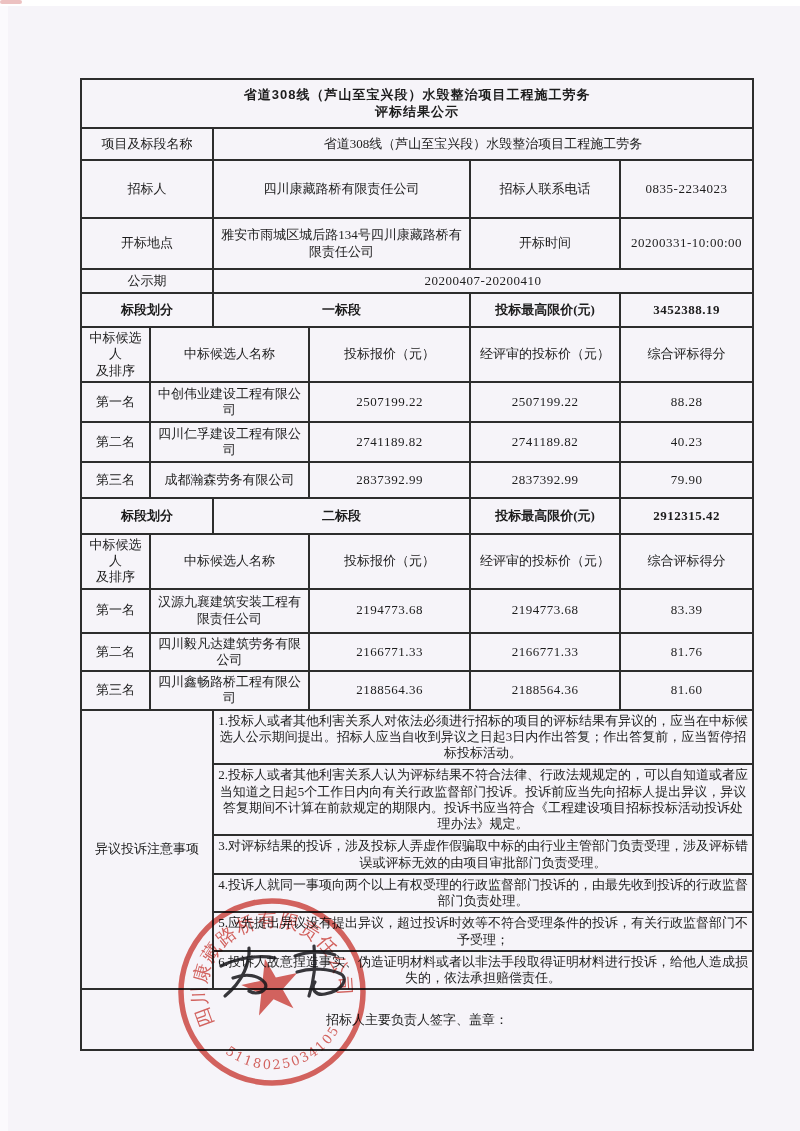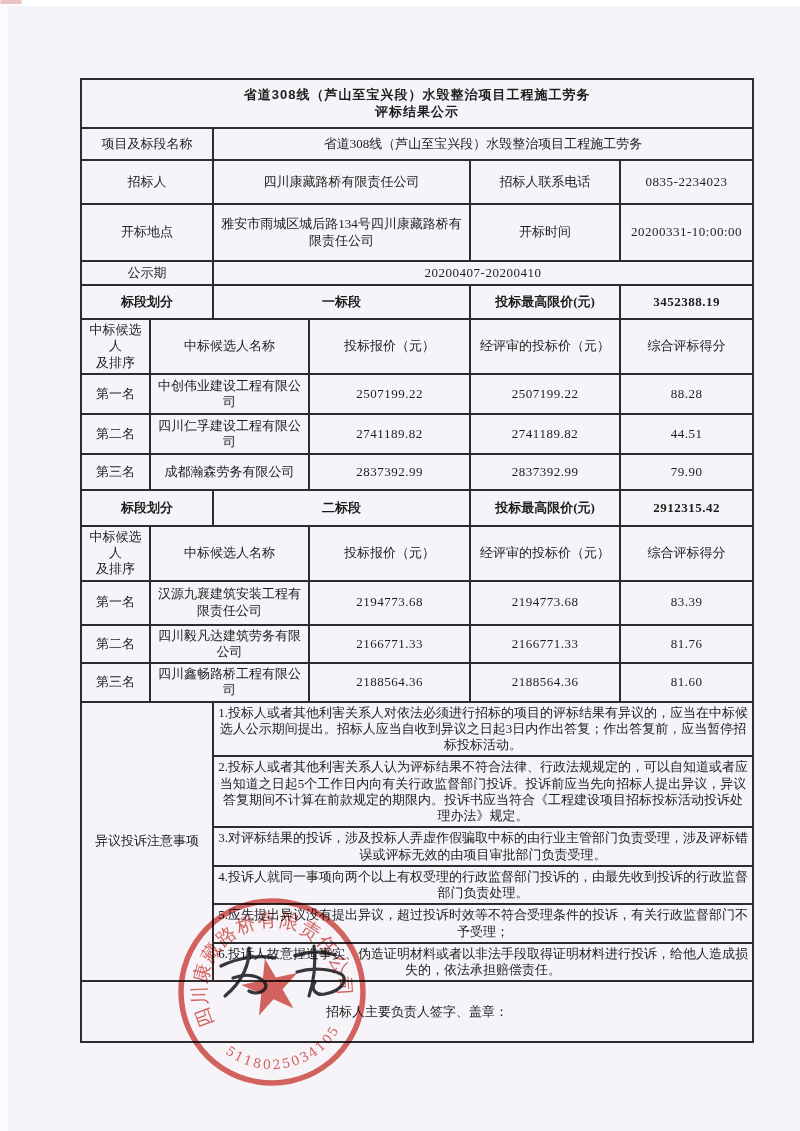--- a/index.html
+++ b/index.html
@@ -64,28 +64,28 @@
         <span style="display:block">省道308线（芦山至宝兴段）水毁整治项目工程施工劳务</span>
         <span style="display:block">评标结果公示</span>
       </td>
     </tr>
 
     <tr style="height:32px">
       <td colspan="2">项目及标段名称</td>
       <td colspan="4">省道308线（芦山至宝兴段）水毁整治项目工程施工劳务</td>
     </tr>
 
-    <tr style="height:44px">
+    <tr style="height:58px">
       <td colspan="2">招标人</td>
       <td colspan="2">四川康藏路桥有限责任公司</td>
       <td>招标人联系电话</td>
       <td class="num">0835-2234023</td>
     </tr>
 
-    <tr style="height:57px">
+    <tr style="height:51px">
       <td colspan="2">开标地点</td>
       <td colspan="2">雅安市雨城区城后路134号四川康藏路桥有限责任公司</td>
       <td>开标时间</td>
       <td class="num">20200331-10:00:00</td>
     </tr>
 
     <tr style="height:24px">
       <td colspan="2">公示期</td>
       <td colspan="4" class="num">20200407-20200410</td>
     </tr>
@@ -111,21 +111,21 @@
       <td colspan="2">中创伟业建设工程有限公司</td>
       <td class="num">2507199.22</td>
       <td class="num">2507199.22</td>
       <td class="num">88.28</td>
     </tr>
     <tr style="height:40px">
       <td>第二名</td>
       <td colspan="2">四川仁孚建设工程有限公司</td>
       <td class="num">2741189.82</td>
       <td class="num">2741189.82</td>
-      <td class="num">44.51</td>
+      <td class="num">40.23</td>
     </tr>
     <tr style="height:36px">
       <td>第三名</td>
       <td colspan="2">成都瀚森劳务有限公司</td>
       <td class="num">2837392.99</td>
       <td class="num">2837392.99</td>
       <td class="num">79.90</td>
     </tr>
 
     <tr style="height:36px">

